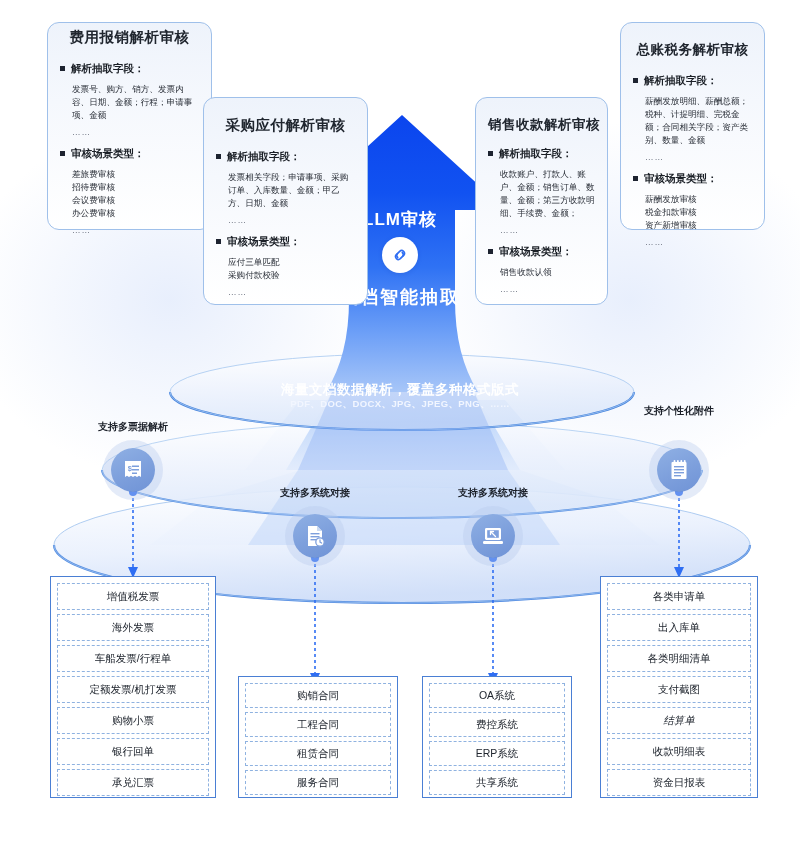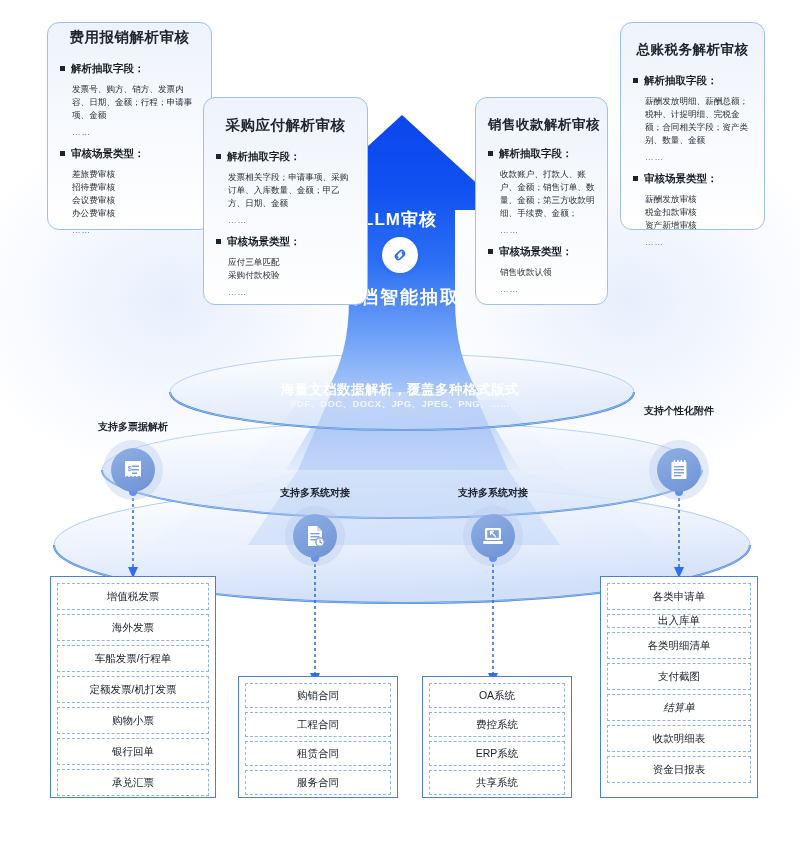--- a/index.html
+++ b/index.html
@@ -326,21 +326,21 @@
 
   <div class="lbox" style="left:422px;top:676px;width:150px;height:122px;">
     <div class="litem" style="height:25px;">OA系统</div>
     <div class="litem" style="height:25px;">费控系统</div>
     <div class="litem" style="height:25px;">ERP系统</div>
     <div class="litem" style="height:25px;">共享系统</div>
   </div>
 
   <div class="lbox" style="left:600px;top:576px;width:158px;height:222px;">
     <div class="litem" style="height:27px;">各类申请单</div>
-    <div class="litem" style="height:14px;">出入库单</div>
+    <div class="litem" style="height:27px;">出入库单</div>
     <div class="litem" style="height:27px;">各类明细清单</div>
     <div class="litem" style="height:27px;">支付截图</div>
     <div class="litem" style="height:27px;font-style:italic;">结算单</div>
     <div class="litem" style="height:27px;">收款明细表</div>
     <div class="litem" style="height:27px;">资金日报表</div>
   </div>
 
 </div>
 
 </body></html>

